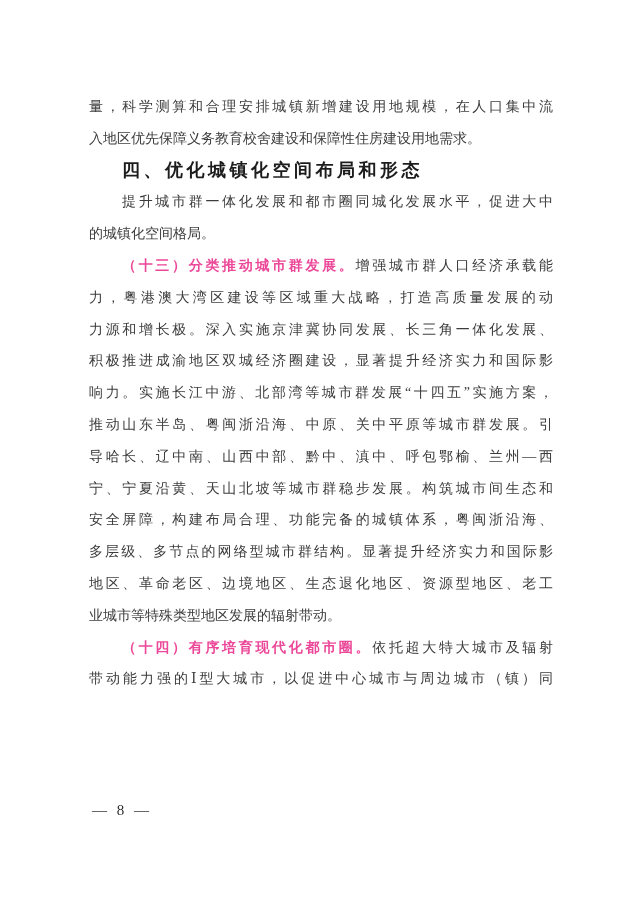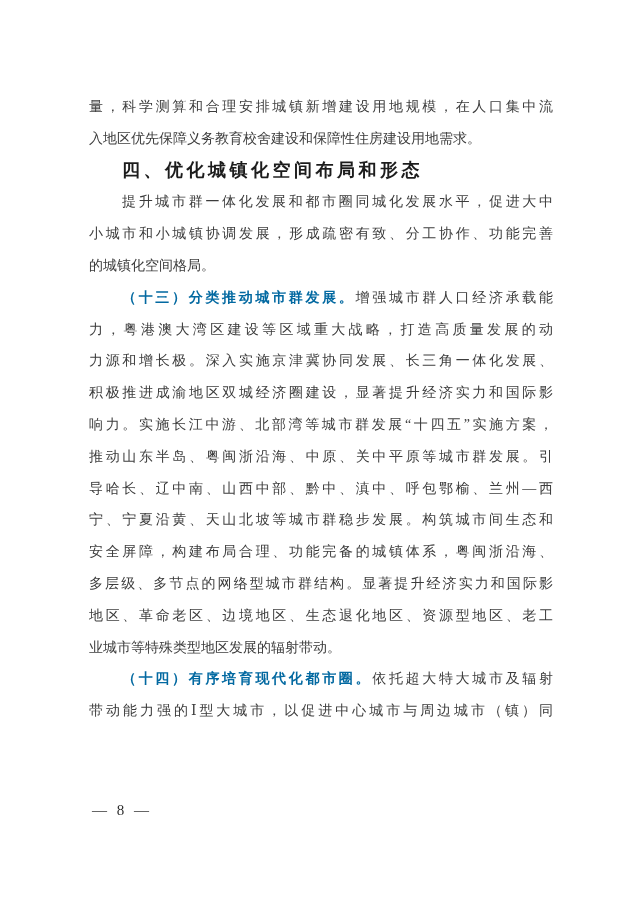--- a/index.html
+++ b/index.html
@@ -34,41 +34,40 @@
   .line.heading {
     font-family: Liberation Sans, sans-serif;
     font-weight: bold;
     font-size: 18px;
     letter-spacing: 3.5px;
     color: var(--heading-color, #1c1c1c);
     text-align: left;
     text-align-last: left;
     -moz-text-align-last: left;
   }
-  .lead { font-weight: bold; color: #0369a1; }
+  .lead { font-weight: bold; color: #ec4899; }
   .page-number {
     position: absolute;
     left: 92px;
     top: 802px;
     font-size: 15px;
     letter-spacing: 3px;
     color: #2f2f2f;
     font-family: "Liberation Serif", "DejaVu Serif", serif;
   }
 </style>
 </head>
 <body>
 
 <div class="page" style="--page-bg: #ffffff; --text-color: #3c3c3c; --heading-color: #1c1c1c;">
   <div class="text-block">
       <div class="line">量，科学测算和合理安排城镇新增建设用地规模，在人口集中流</div>
       <div class="line last">入地区优先保障义务教育校舍建设和保障性住房建设用地需求。</div>
       <div class="line heading indent">四、优化城镇化空间布局和形态</div>
       <div class="line indent">提升城市群一体化发展和都市圈同城化发展水平，促进大中</div>
-      <div class="line">小城市和小城镇协调发展，形成疏密有致、分工协作、功能完善</div>
       <div class="line last">的城镇化空间格局。</div>
       <div class="line indent"><span class="lead">（十三）分类推动城市群发展。</span>增强城市群人口经济承载能</div>
       <div class="line">力，粤港澳大湾区建设等区域重大战略，打造高质量发展的动</div>
       <div class="line">力源和增长极。深入实施京津冀协同发展、长三角一体化发展、</div>
       <div class="line">积极推进成渝地区双城经济圈建设，显著提升经济实力和国际影</div>
       <div class="line">响力。实施长江中游、北部湾等城市群发展“十四五”实施方案，</div>
       <div class="line">推动山东半岛、粤闽浙沿海、中原、关中平原等城市群发展。引</div>
       <div class="line">导哈长、辽中南、山西中部、黔中、滇中、呼包鄂榆、兰州—西</div>
       <div class="line">宁、宁夏沿黄、天山北坡等城市群稳步发展。构筑城市间生态和</div>
       <div class="line">安全屏障，构建布局合理、功能完备的城镇体系，粤闽浙沿海、</div>

